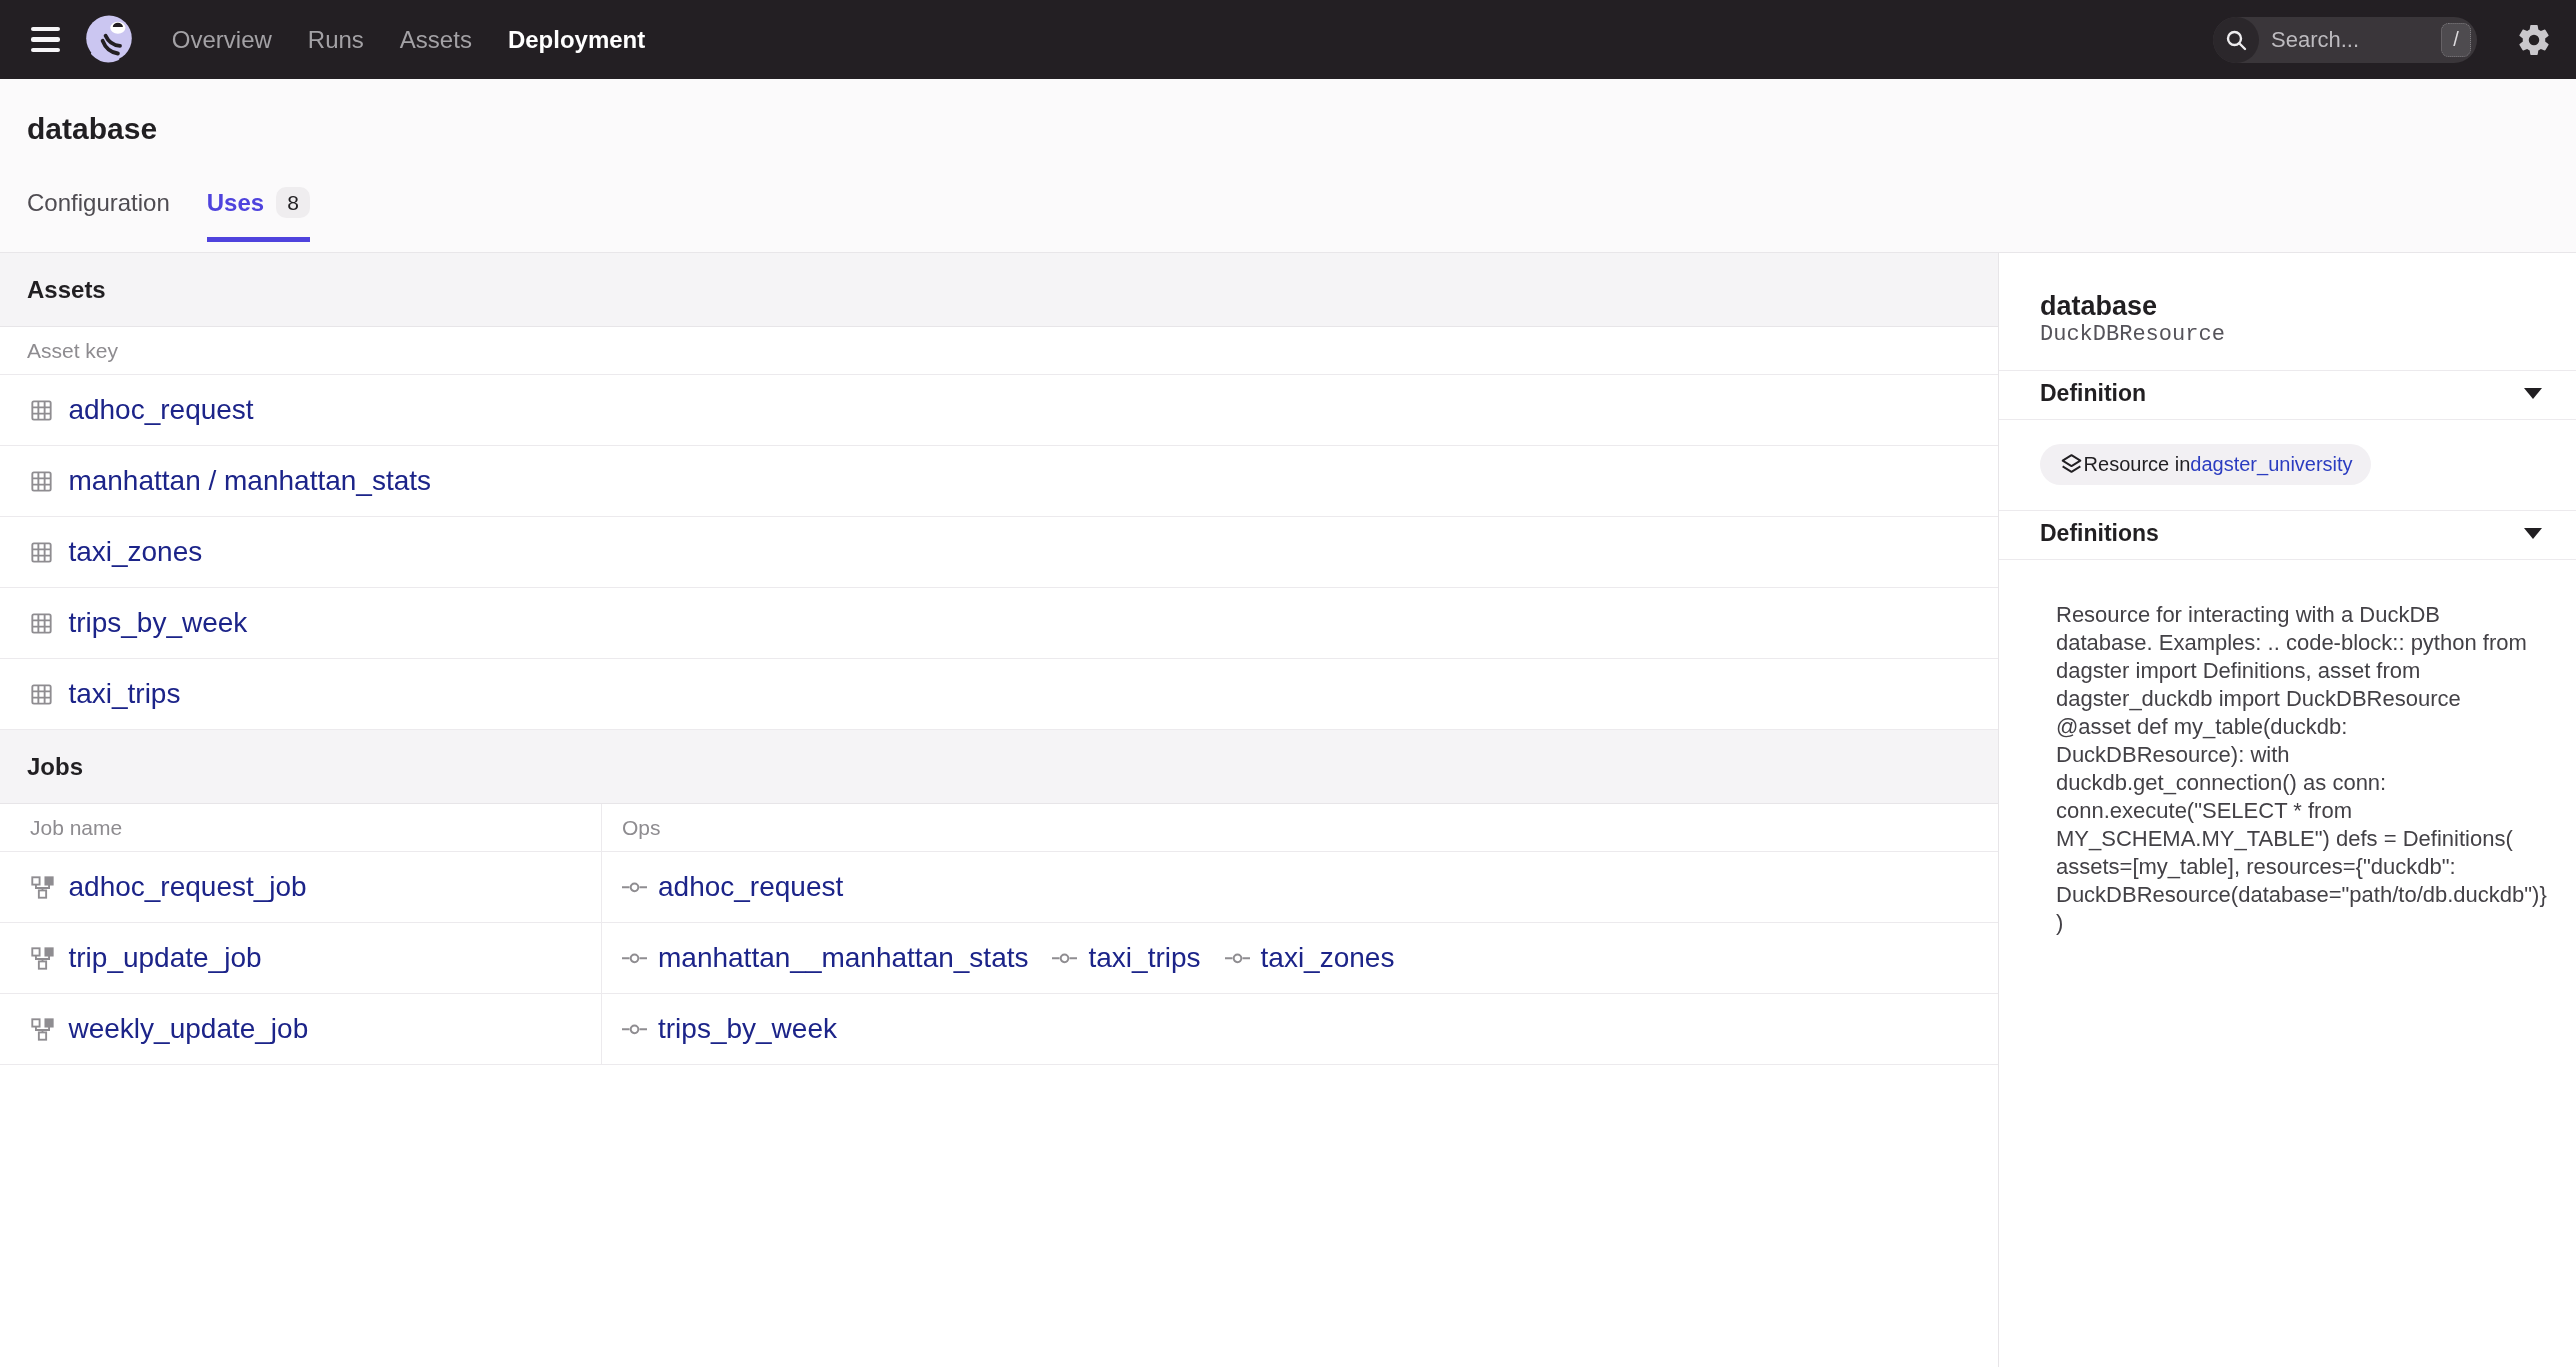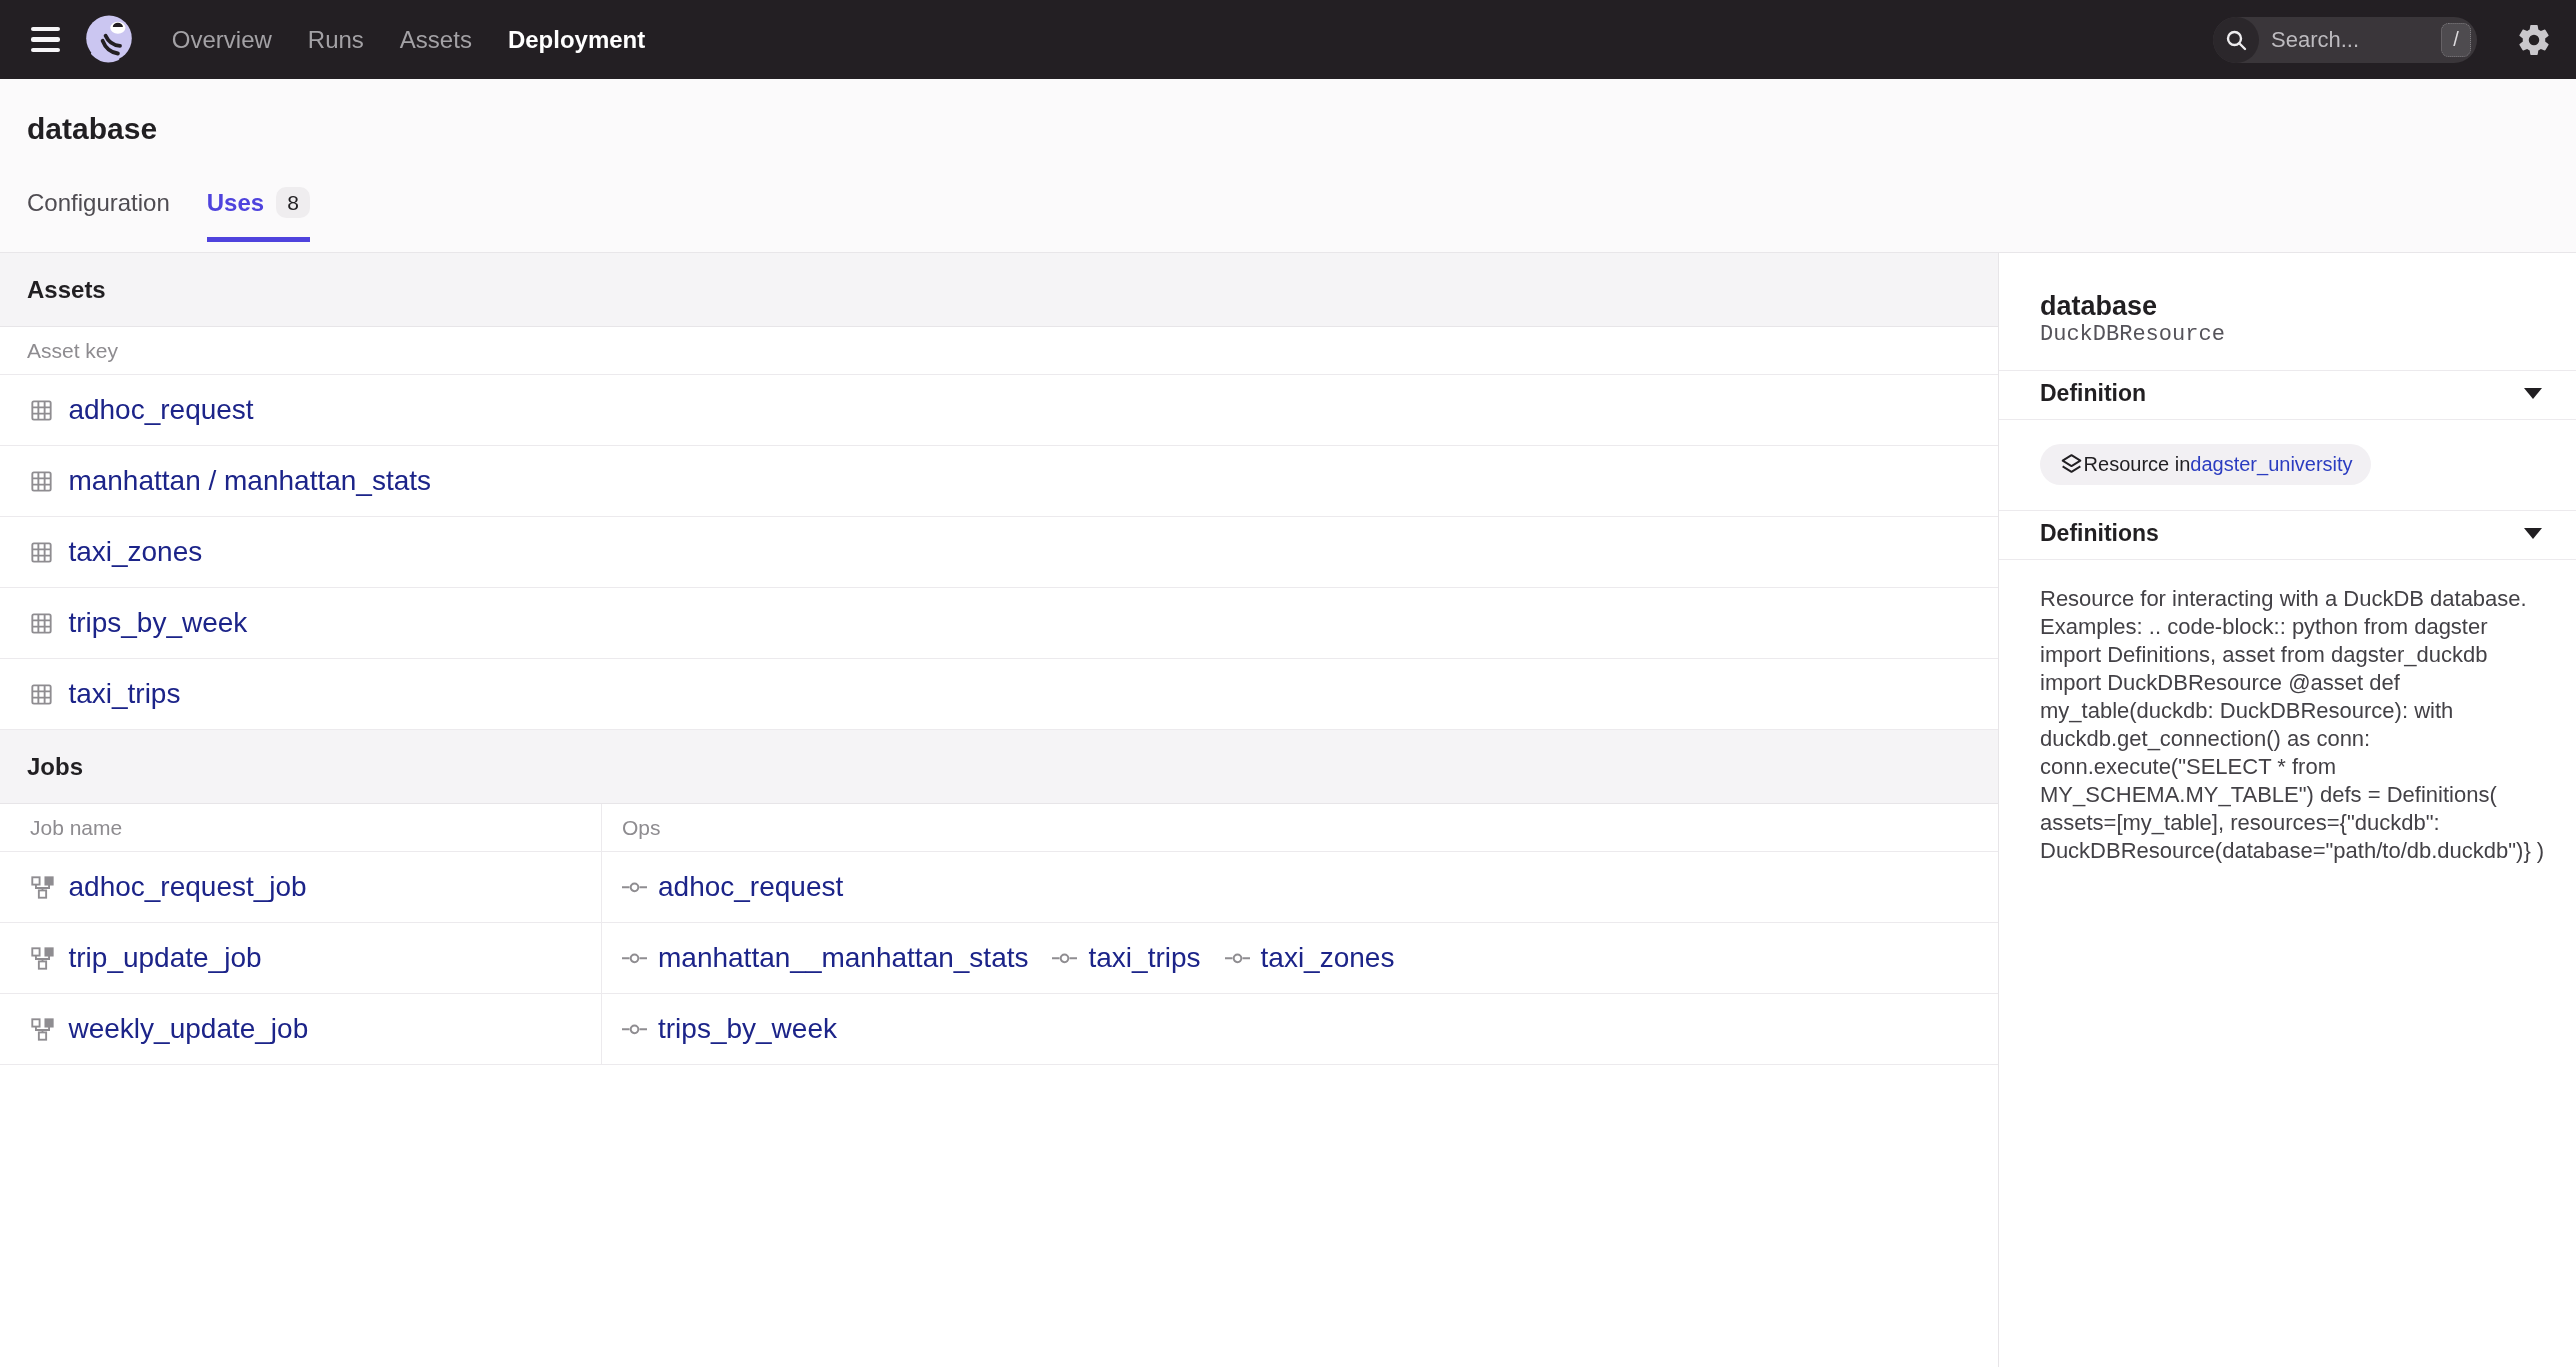--- a/index.html
+++ b/index.html
@@ -69,21 +69,21 @@
   .p-mono{font-family:"Liberation Mono",monospace;font-size:22px;color:#55535A;}
   .sect-row{display:flex;align-items:center;justify-content:space-between;height:44px;
         border-top:1.7px solid #ECEAED;border-bottom:1.7px solid #ECEAED;
         padding:0 34px 4px 41px;font-size:23px;font-weight:700;color:#211F22;}
   .chev{width:0;height:0;border-left:9.3px solid transparent;border-right:9.3px solid transparent;
         border-top:11px solid #211F22;cursor:pointer;}
   .pill-wrap{padding:24px 30px 25px 41px;}
   .pill{display:inline-flex;align-items:center;height:41px;padding:0 18.6px;
         background:#F2F0F3;border-radius:22px;font-size:20px;color:#211F22;}
   .pill a{color:var(--link-bright,#2B3CC0);font-weight:500;}
-  .desc{margin:0;padding:25px 30px 0 41px;font-size:22px;line-height:28px;color:#434146;}
+  .desc{margin:16px;padding:25px 30px 0 41px;font-size:22px;line-height:28px;color:#434146;}
 </style>
 </head>
 <body>
 
 <div id="app">
 
   <div class="topnav">
     <div class="burger">
       <span></span>
         <span></span>

